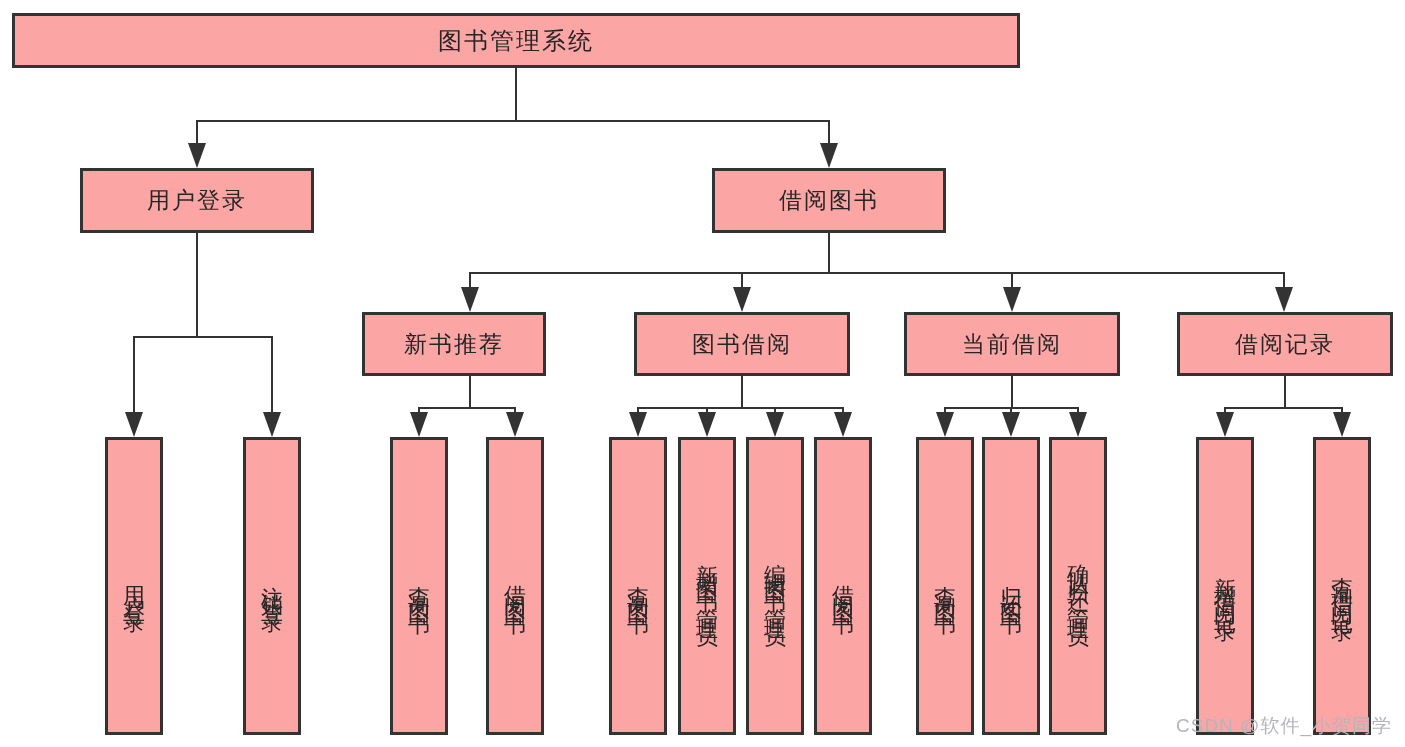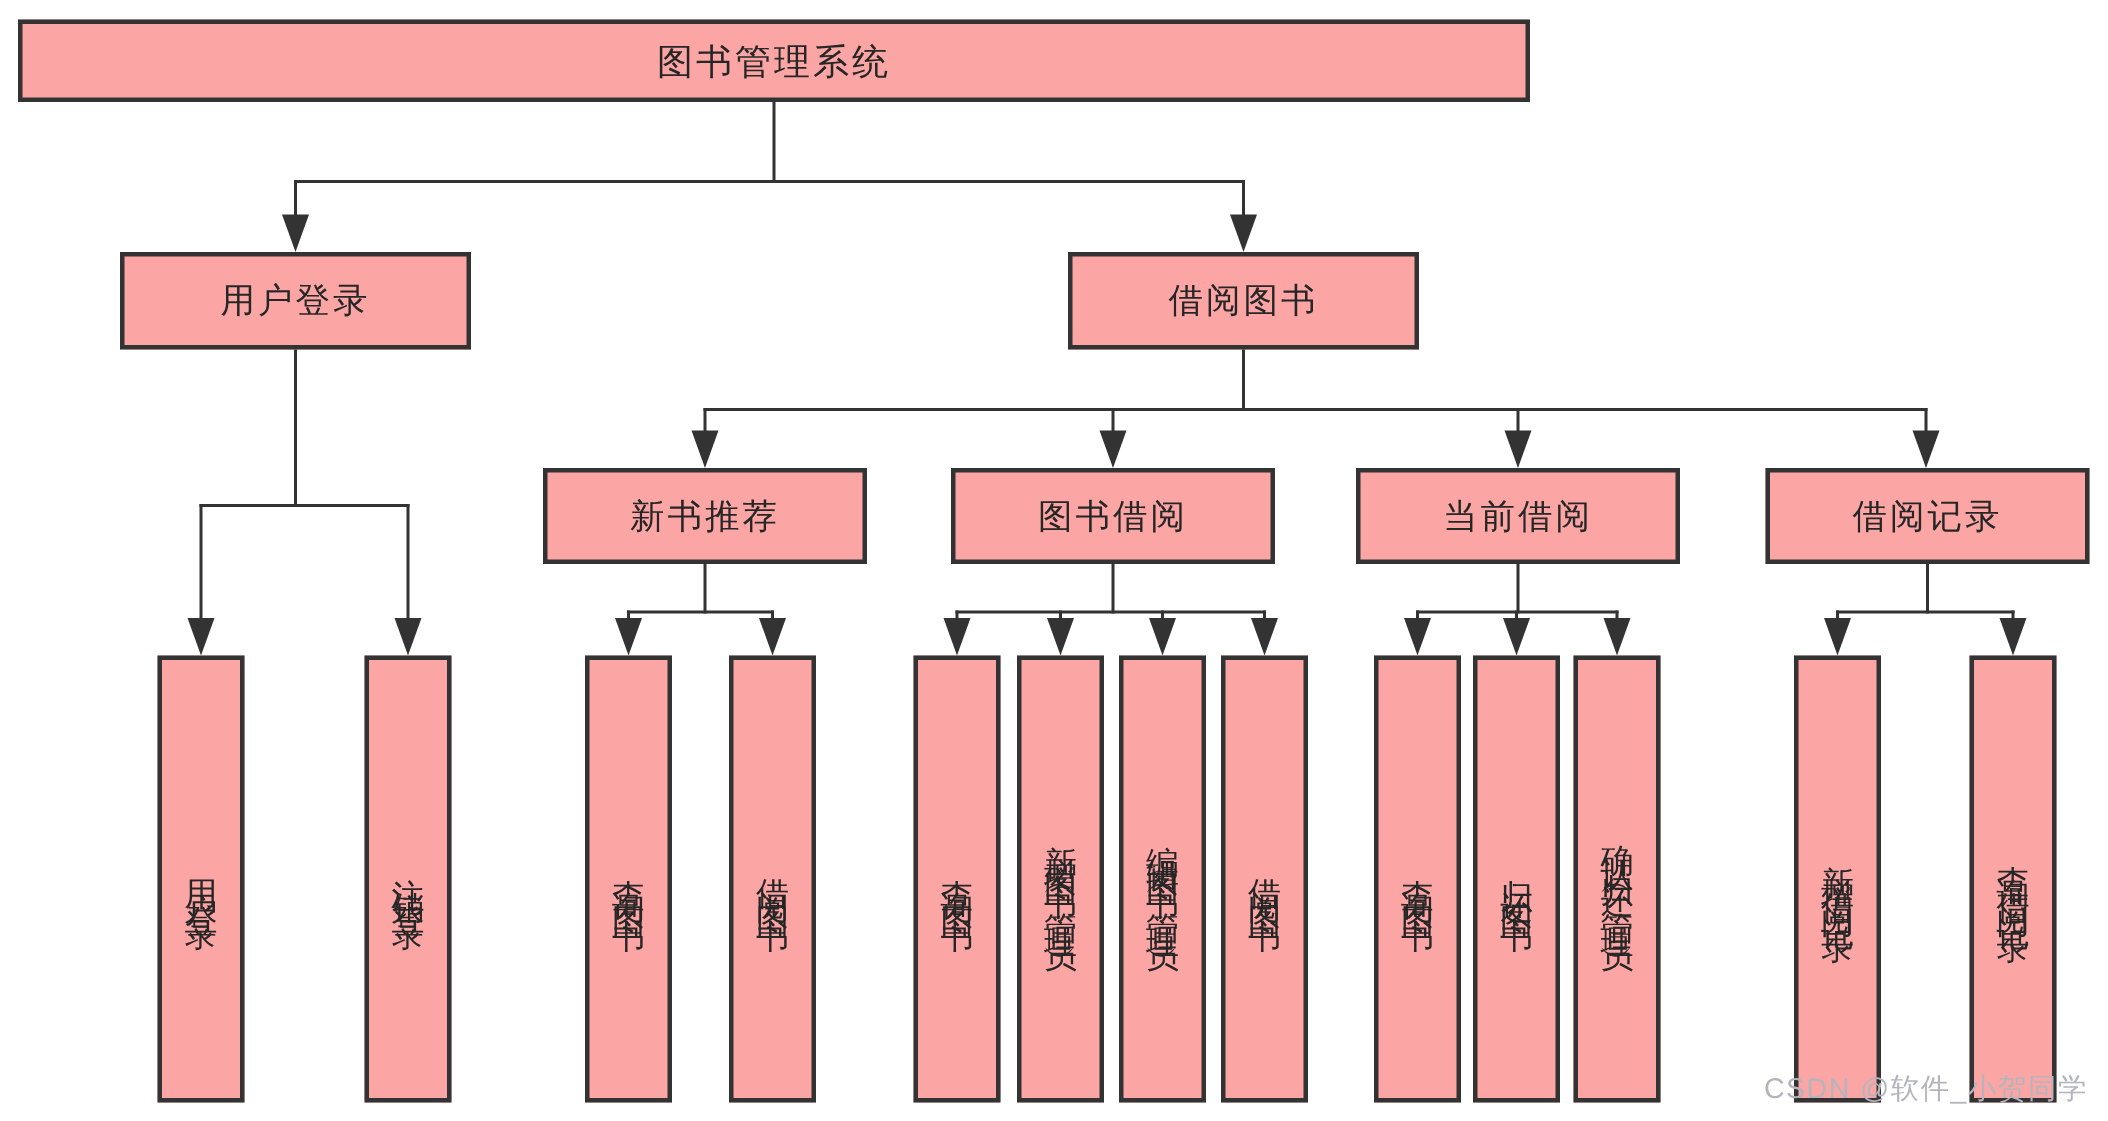--- a/index.html
+++ b/index.html
@@ -83,21 +83,21 @@
   <div class="hl" style="left:469px;top:272px;width:816px"></div>
   <div class="vl" style="left:469px;top:272px;height:18px"></div>
   <div class="vl" style="left:741px;top:272px;height:18px"></div>
   <div class="vl" style="left:1011px;top:272px;height:18px"></div>
   <div class="vl" style="left:1283px;top:272px;height:18px"></div>
   <div class="ah" style="left:461px;top:287px"></div>
   <div class="ah" style="left:733px;top:287px"></div>
   <div class="ah" style="left:1003px;top:287px"></div>
   <div class="ah" style="left:1275px;top:287px"></div>
 
-  <div class="box hbox" style="left:362px;top:312px;width:216px;height:64px">新书推荐</div>
+  <div class="box hbox" style="left:362px;top:312px;width:184px;height:64px">新书推荐</div>
   <div class="box hbox" style="left:904px;top:312px;width:216px;height:64px">当前借阅</div>
   <div class="box hbox" style="left:634px;top:312px;width:216px;height:64px">图书借阅</div>
   <div class="box hbox" style="left:1177px;top:312px;width:216px;height:64px">借阅记录</div>
 
   <div class="vl" style="left:469px;top:376px;height:33px"></div>
   <div class="hl" style="left:418px;top:407px;width:98px"></div>
   <div class="vl" style="left:418px;top:407px;height:9px"></div>
   <div class="vl" style="left:514px;top:407px;height:9px"></div>
   <div class="ah" style="left:410px;top:412px"></div>
   <div class="ah" style="left:506px;top:412px"></div>

